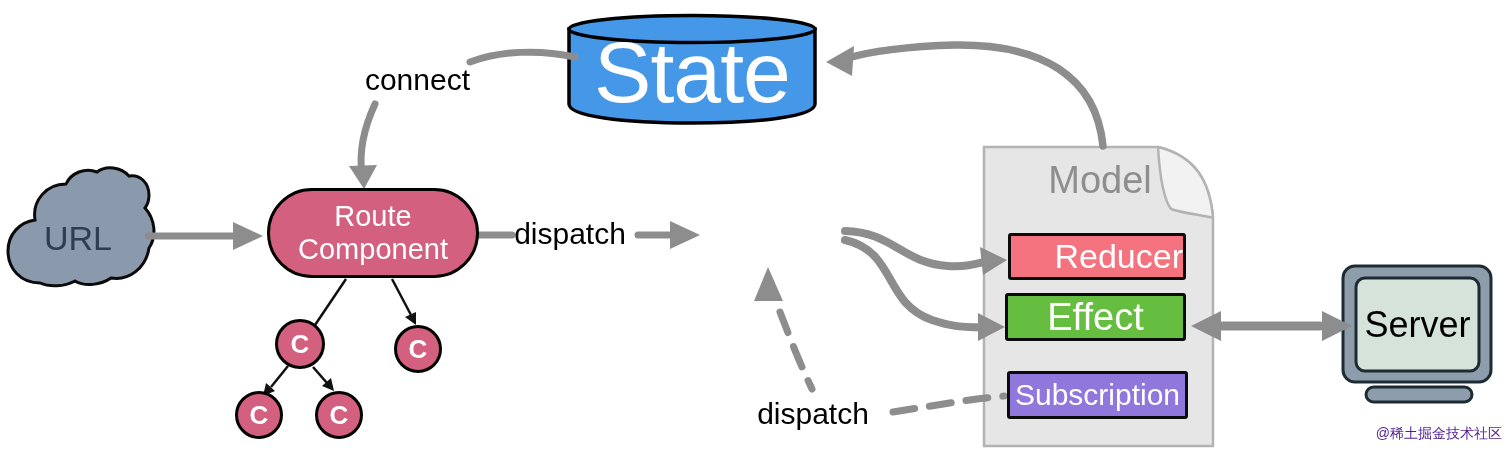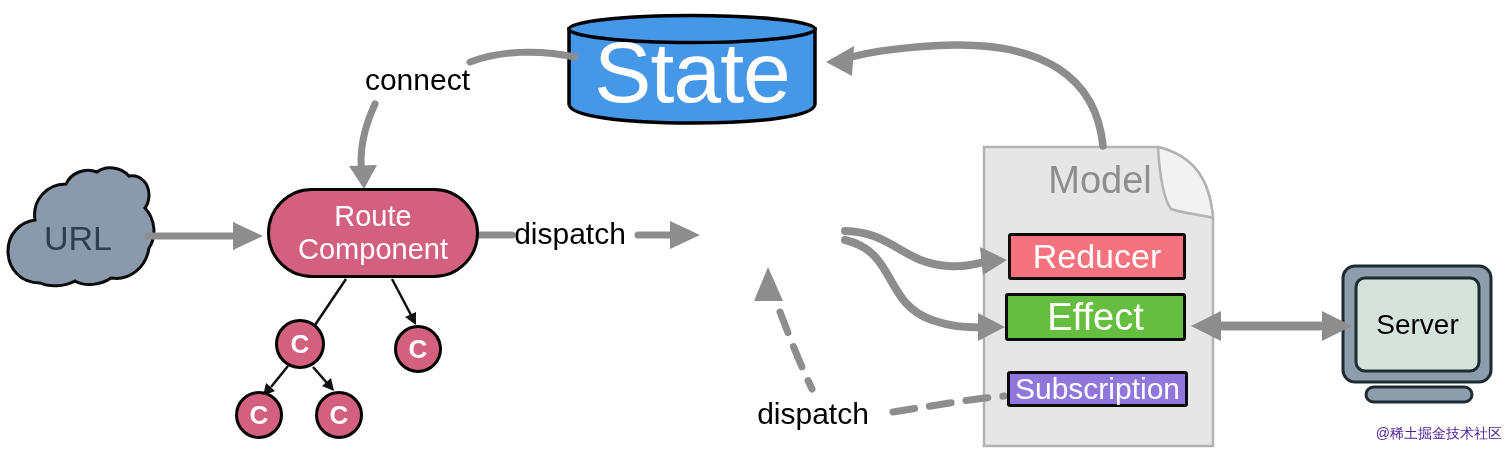--- a/index.html
+++ b/index.html
@@ -24,24 +24,24 @@
     font-size:29px;line-height:33px;
   }
   .route-box .inner{width:175px;white-space:normal;}
   .action-box{
     position:absolute;left:702px;top:201px;width:140px;height:64px;box-sizing:border-box;
     background:#fff;border:3px solid #000;border-radius:5px;font-size:40px;color:#000;
   }
   .model-item{
     position:absolute;box-sizing:border-box;border:3px solid #0b0b0b;border-radius:3px;color:#fff;
   }
-  .reducer-box{left:1008px;top:233px;width:178px;height:47px;background:#f4737e;font-size:34px;}
+  .reducer-box{left:1008px;top:233px;width:178px;height:47px;background:#f4737e;font-size:34px;justify-content:flex-end;}
   .effect-box{left:1005px;top:293px;width:181px;height:48px;background:#66be41;font-size:38px;}
-  .subscription-box{left:1007px;top:371px;width:181px;height:36px;background:#9077dc;font-size:30px;}
-  .server-label{left:1356px;top:278px;width:123px;height:93px;font-size:28px;color:#000;}
+  .subscription-box{left:1007px;top:371px;width:181px;height:48px;background:#9077dc;font-size:30px;}
+  .server-label{left:1356px;top:278px;width:123px;height:93px;font-size:36px;color:#000;}
 
   .c-node{
     position:absolute;box-sizing:border-box;background:#d2607e;border:3px solid #000;border-radius:50%;
     color:#fff;font-size:26px;font-weight:bold;
   }
   .c1{left:275px;top:319px;width:50px;height:50px;}
   .c2{left:394px;top:325px;width:48px;height:48px;}
   .c3{left:235px;top:391px;width:48px;height:48px;}
   .c4{left:315px;top:391px;width:48px;height:48px;}
 

